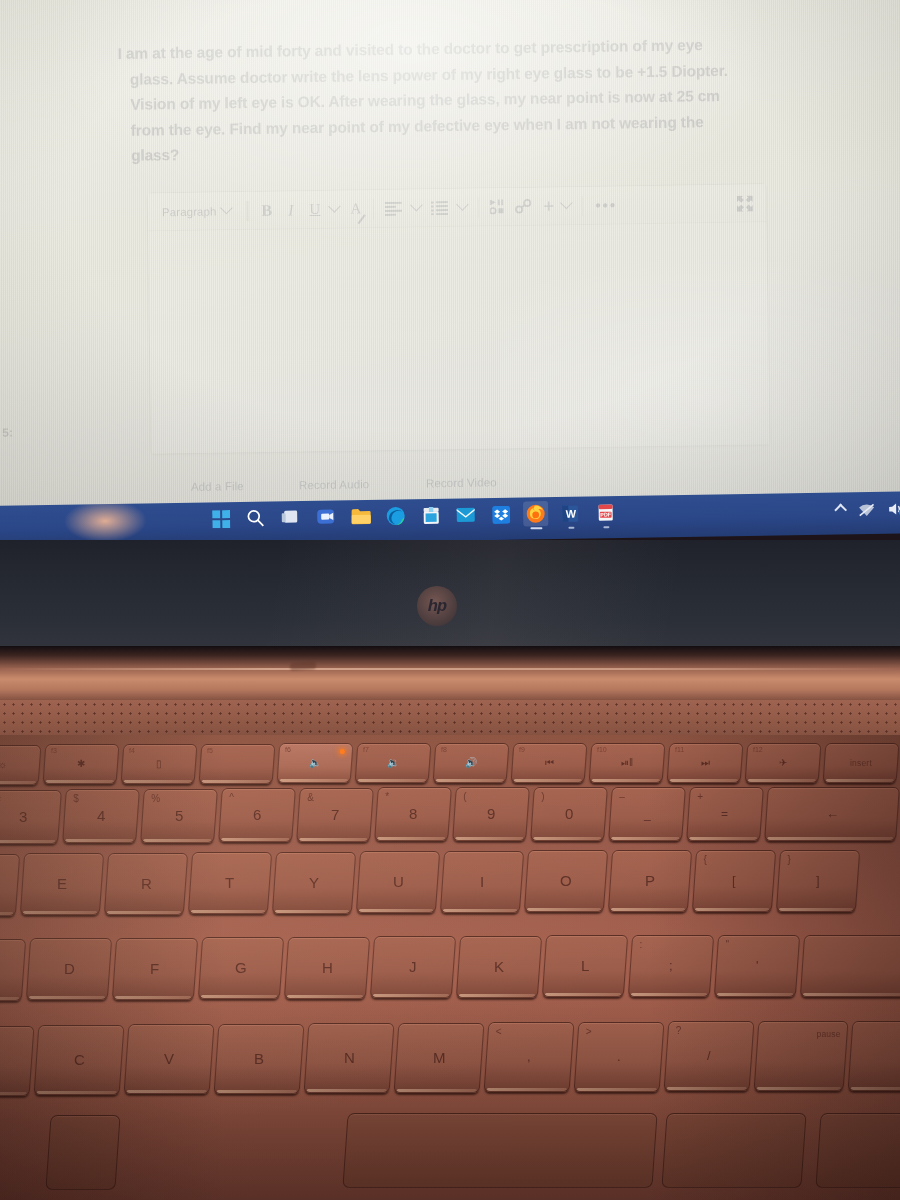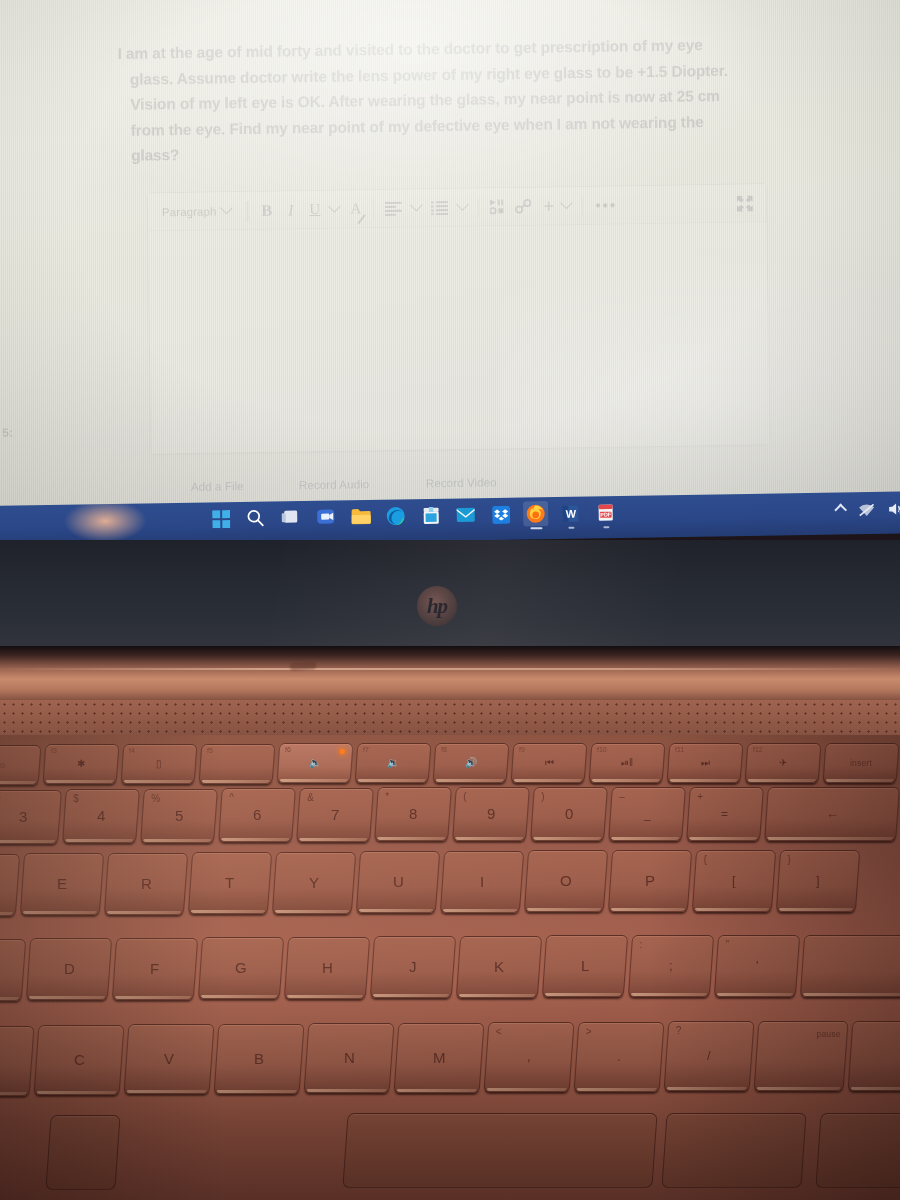--- a/index.html
+++ b/index.html
@@ -252,24 +252,24 @@
     background: linear-gradient(100deg, rgba(255,255,255,0) 30%, rgba(255,230,210,.05) 55%, rgba(255,255,255,0) 75%);
   }
   .hp-logo {
     position: absolute;
     left: 417px; top: 586px;
     width: 40px; height: 40px;
     border-radius: 50%;
     background: radial-gradient(circle at 45% 40%, #7b5a54, #4b3b3c 70%, #3a3138 100%);
     display: flex; align-items: center; justify-content: center;
     color: #2b2630;
-    font-family: Liberation Serif, serif;
+    font-family: Liberation Mono, monospace;
     font-style: italic;
     font-weight: 700;
-    font-size: 21px;
+    font-size: 17px;
     letter-spacing: -1px;
     opacity: .92;
   }
 
   
   #hinge {
     position: absolute;
     left: 0; top: 646px;
     width: 900px; height: 66px;
     background:

